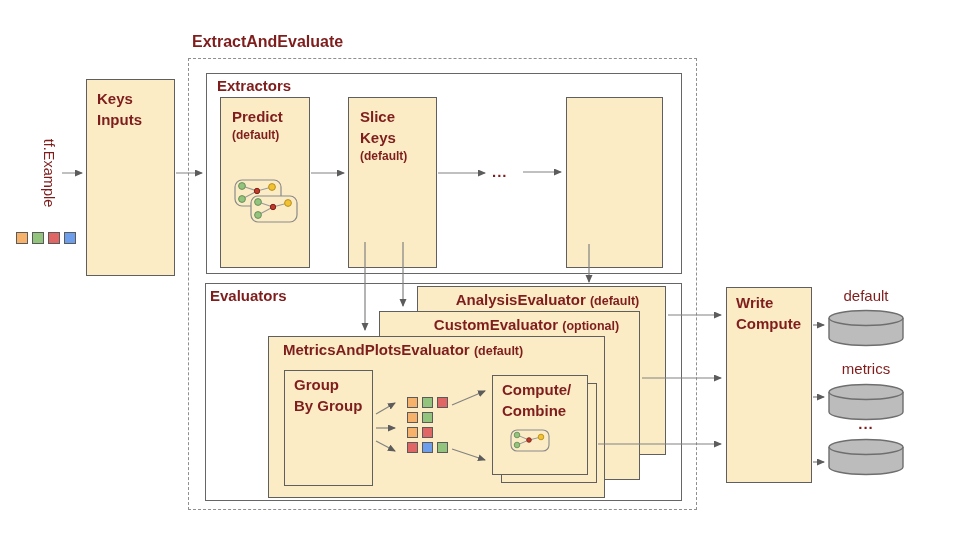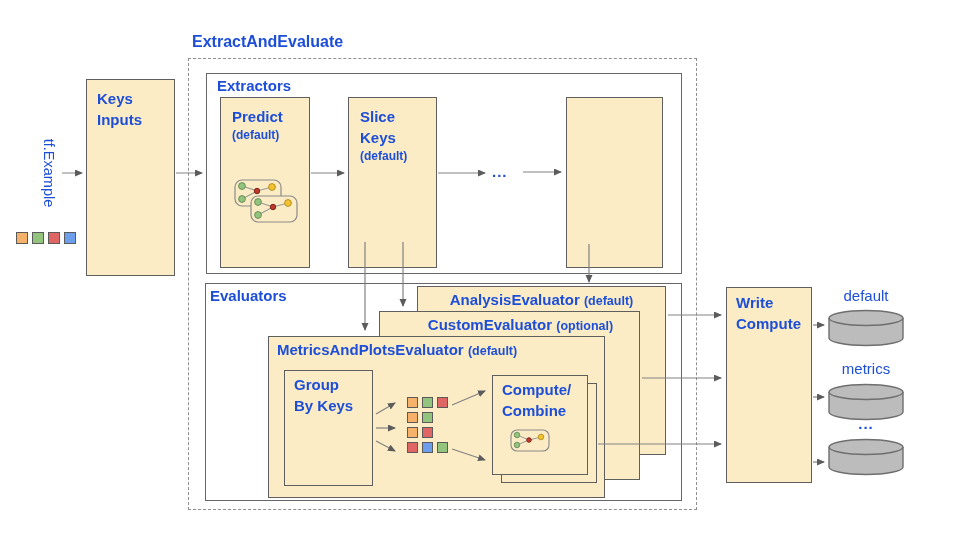--- a/index.html
+++ b/index.html
@@ -1,28 +1,28 @@
 <!DOCTYPE html>
 <html><head>
 <meta charset="utf-8">
 <style>
   html,body{margin:0;padding:0;background:#ffffff;}
   .canvas{
     position:relative;width:960px;height:540px;background:#ffffff;
-    font-family:"Liberation Sans",sans-serif;color:#1d4ed8;overflow:hidden;border-radius:12px;
+    font-family:"Liberation Sans",sans-serif;color:#7f1d1d;overflow:hidden;border-radius:12px;
   }
   .abs{position:absolute;box-sizing:border-box;}
   .box{position:absolute;box-sizing:border-box;background:#fbecc5;border:1.4px solid #5f5f5f;}
   .container-box{position:absolute;box-sizing:border-box;background:#ffffff;border:1.4px solid #666;}
   .dashed-box{position:absolute;box-sizing:border-box;border:1.6px dashed #8f8f8f;background:transparent;}
   .diagram-title{position:absolute;font-size:16px;font-weight:bold;white-space:nowrap;}
   .container-label{position:absolute;font-size:15px;font-weight:bold;white-space:nowrap;}
   .box-text{position:absolute;font-size:15px;font-weight:bold;line-height:21px;white-space:nowrap;}
   .qual{font-size:12px;font-weight:bold;line-height:17px;}
-  .stack-label{position:absolute;font-size:15px;font-weight:bold;white-space:nowrap;}
+  .stack-label{position:absolute;font-size:15px;font-weight:bold;white-space:nowrap;padding-left:6px;}
   .stack-label .qual{font-size:12.5px;}
   .center{text-align:center;}
   .vlabel{position:absolute;font-size:14.5px;font-weight:normal;text-align:center;transform:rotate(90deg);white-space:nowrap;}
   .dots{position:absolute;font-size:15px;font-weight:bold;letter-spacing:1px;}
   .sq-row{display:flex;gap:4px;margin-bottom:4px;}
   .sq{display:inline-block;width:11px;height:11px;border:1.5px solid #5a5a5a;box-sizing:border-box;}
   .sq-lg .sq{width:12px;height:12px;}
   .out-label{position:absolute;font-size:15px;font-weight:normal;text-align:center;width:74px;}
   svg.overlay{position:absolute;left:0;top:0;pointer-events:none;}
 </style>
@@ -110,21 +110,21 @@
 
   <div class="box" style="left:268px;top:336px;width:337px;height:162px;"></div>
   <div class="stack-label" style="left:277px;top:341px;">
     <span>MetricsAndPlotsEvaluator</span>
     <span class="qual">(default)</span>
   </div>
 
   <div class="box" style="left:284px;top:370px;width:89px;height:116px;"></div>
   <div class="box-text" style="left:294px;top:374px;">
     <div>Group</div>
-    <div>By Keys</div>
+    <div>By Group</div>
   </div>
 
   <div class="abs" style="left:407px;top:397px;">
       <div class="sq-row">
         <span class="sq" style="background: rgb(246, 178, 107);"></span>
         <span class="sq" style="background: rgb(147, 196, 125);"></span>
         <span class="sq" style="background: rgb(224, 102, 102);"></span>
       </div>
       <div class="sq-row">
         <span class="sq" style="background: rgb(246, 178, 107);"></span>

